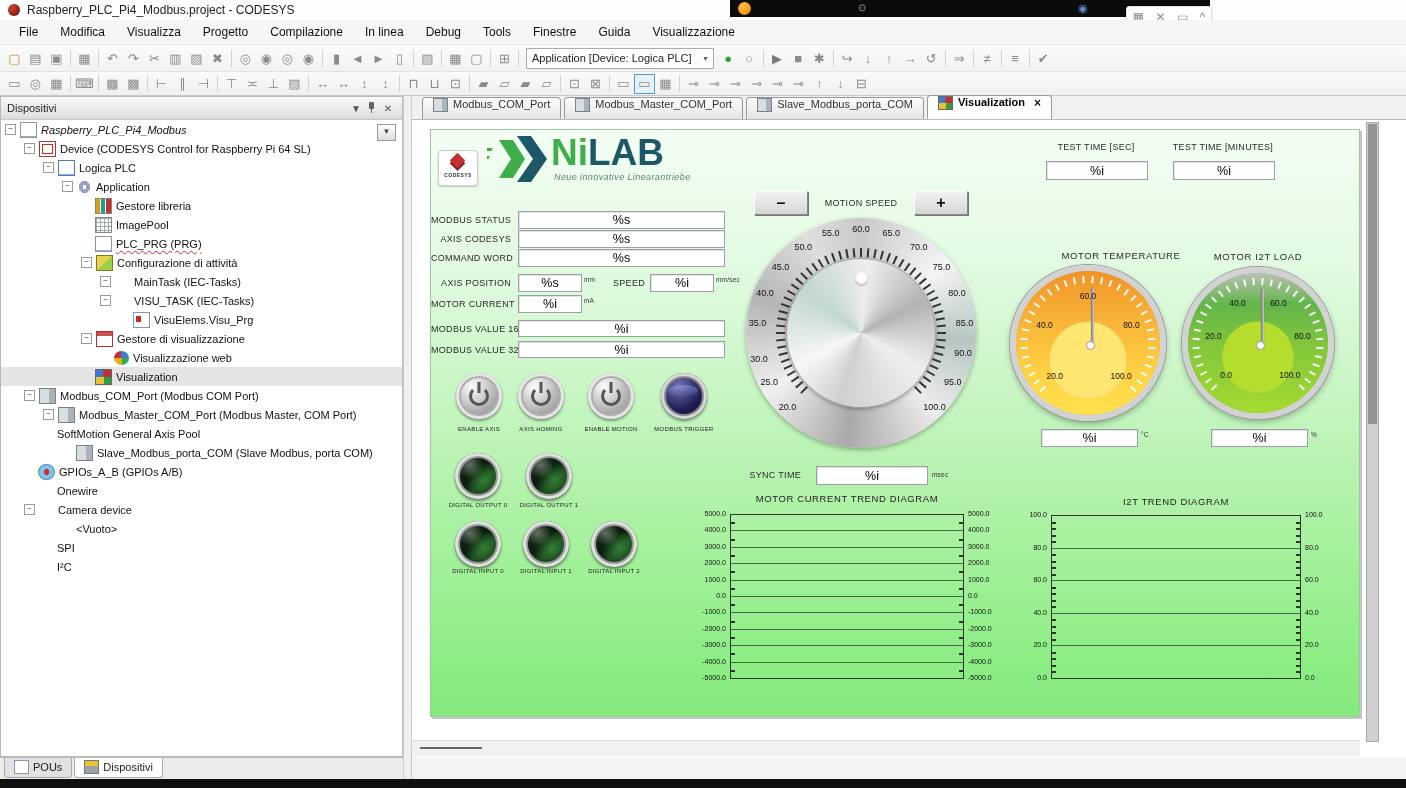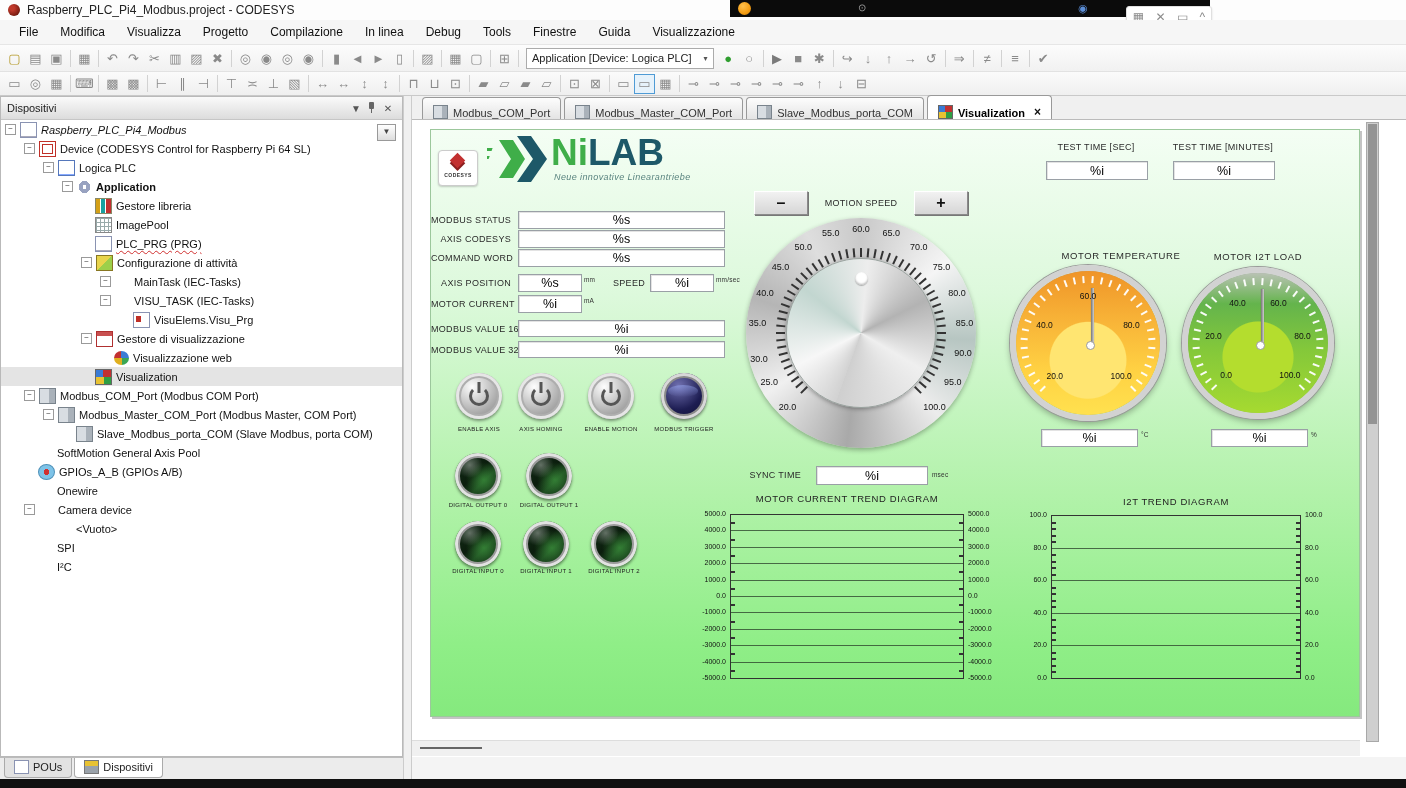--- a/index.html
+++ b/index.html
@@ -40,21 +40,21 @@
   #devhdr .hic{width:16px;text-align:center;color:#555;font-size:10px;cursor:default}
   .pin{width:10px;height:13px;position:relative;display:inline-block}
   .pin::before{content:"";position:absolute;left:2px;top:1px;width:5px;height:7px;background:#666;border-radius:1px}
   .pin::after{content:"";position:absolute;left:4px;top:8px;width:1px;height:4px;background:#666}
   #tree{position:relative;height:637px;overflow:hidden;font-size:11px;color:#111}
   .trow{height:19px;display:flex;align-items:center;white-space:nowrap}
   .trow.sel{background:#e4e4e4}
   .texp{width:9px;height:9px;border:1px solid #9a9a9a;background:#fff;font-size:8px;line-height:7px;text-align:center;
         color:#444;margin-right:4px;flex:none}
   .tlabel{padding-right:4px}
-  .tbold{font-weight:bold}.tital{font-style:italic}
+  .tbold{font-weight:normal}.tital{font-style:italic}
   .squig{text-decoration:underline;text-decoration-style:wavy;text-decoration-color:#d03030;text-decoration-thickness:1px;text-underline-offset:2px}
   .ti{width:15px;height:14px;margin-right:4px;flex:none;position:relative;font-size:11px;line-height:14px;text-align:center}
   .ti-project,.ti-pou{background:#fff;border:1px solid #8a93b2;box-shadow:inset 0 -2px 0 -1px #aab,inset 0 -5px 0 -4px #aab,inset 0 -8px 0 -7px #aab}
   .ti-device{background:#fff;border:1px solid #c03028;box-shadow:inset 0 0 0 2px #fff,inset 0 0 0 3px #c03028}
   .ti-plc-logic{background:#fff;border:1px solid #5577bb;box-shadow:inset 0 -2px 0 -1px #8af,inset 0 -5px 0 -4px #8af}
   .ti-application{border-radius:50%;background:radial-gradient(circle,#fff 0 2px,#98a2c0 2px 6px,transparent 6px)}
   .ti-image-pool{background:#fff;border:1px solid #888;background-image:linear-gradient(#9aa 1px,transparent 1px),linear-gradient(90deg,#9aa 1px,transparent 1px);background-size:4px 4px}
   .ti-library-manager{background:linear-gradient(90deg,#d4a017 0 4px,#fff 4px 5px,#18a0a0 5px 9px,#fff 9px 10px,#c23030 10px 14px);border:1px solid #886}
   .ti-task-config{background:linear-gradient(135deg,#e8d44c 0 50%,#9ccf4a 50%);border:1px solid #887722}
   .ti-task{color:#3a6cc8;font-weight:bold}
@@ -78,21 +78,21 @@
   .bti{width:13px;height:12px}
   .bti-pou{background:#fff;border:1px solid #8a93b2}
   .bti-dev{background:linear-gradient(#e8c232 0 5px,#9aa2aa 5px);border:1px solid #777}
   #splitter{position:absolute;left:403px;top:96px;width:9px;height:683px;background:#f0f0f0;border-left:1px solid #ccc;border-right:1px solid #ccc;box-sizing:border-box}
   #blackbar{position:absolute;left:0;top:779px;width:1406px;height:9px;background:#101010}
   #statusband{position:absolute;left:412px;top:757px;width:994px;height:22px;background:#f4f4f4}
   
   #main{position:absolute;left:412px;top:96px;width:994px;height:661px}
   #tabbar{position:absolute;left:0;top:0;width:994px;height:24px;background:#f0f0f0;border-bottom:1px solid #bbb;
           display:flex;align-items:flex-end;padding-left:10px;box-sizing:border-box}
-  .etab{display:flex;align-items:flex-end;gap:5px;height:21px;padding:0 10px;margin-right:3px;font-size:11px;color:#333;
+  .etab{display:flex;align-items:flex-start;gap:5px;height:21px;padding:0 10px;margin-right:3px;font-size:11px;color:#333;
         border:1px solid #999;border-bottom:none;border-radius:4px 4px 0 0;background:linear-gradient(#fdfdfd,#e4e4e4)}
   .etab.on{background:#fff;font-weight:bold;color:#000;height:23px}
   .etab .ticon{width:13px;height:12px}
   .etab .ticon.device{background:linear-gradient(90deg,#d8dde2 0 8px,#aab2ba 8px);border:1px solid #79838c}
   .etab .ticon.visu{border:1px solid #666;background:conic-gradient(from 0deg at 50% 50%,#c23030 0 25%,#2f9e44 0 50%,#e8c232 0 75%,#3a7bd5 0)}
   .etab .cls{font-weight:bold;color:#111;margin-left:4px;font-size:12px}
   #editor{position:absolute;left:0;top:24px;width:994px;height:637px;background:#fff;overflow:hidden}
   #vscroll{position:absolute;left:954px;top:2px;width:13px;height:620px;background:#cfcfcf;border:1px solid #a8a8a8;box-sizing:border-box}
   #vthumb{position:absolute;left:1px;top:1px;width:9px;height:300px;background:#949494}
   #hscroll{position:absolute;left:0px;top:620px;width:948px;height:15px;background:#f0f0f0;border-top:1px solid #ddd}
@@ -391,29 +391,29 @@
       <div class="trow" style="padding-left: 23px;">
         <div class="texp">−</div>
         <span class="ti ti-com-port"></span>
         <span class="tlabel">Modbus_COM_Port (Modbus COM Port)</span>
       </div>
       <div class="trow" style="padding-left: 42px;">
         <div class="texp">−</div>
         <span class="ti ti-com-port"></span>
         <span class="tlabel">Modbus_Master_COM_Port (Modbus Master, COM Port)</span>
       </div>
+      <div class="trow" style="padding-left: 23px;">
+        <span style="width: 14px; flex: 0 0 auto;"></span>
+        <span class="ti ti-axis-pool"></span>
+        <span class="tlabel">SoftMotion General Axis Pool</span>
+      </div>
       <div class="trow" style="padding-left: 61px;">
         <span style="width: 14px; flex: 0 0 auto;"></span>
         <span class="ti ti-com-port"></span>
         <span class="tlabel">Slave_Modbus_porta_COM (Slave Modbus, porta COM)</span>
-      </div>
-      <div class="trow" style="padding-left: 23px;">
-        <span style="width: 14px; flex: 0 0 auto;"></span>
-        <span class="ti ti-axis-pool"></span>
-        <span class="tlabel">SoftMotion General Axis Pool</span>
       </div>
       <div class="trow" style="padding-left: 23px;">
         <span style="width: 14px; flex: 0 0 auto;"></span>
         <span class="ti ti-gpio"></span>
         <span class="tlabel">GPIOs_A_B (GPIOs A/B)</span>
       </div>
       <div class="trow" style="padding-left: 23px;">
         <span style="width: 14px; flex: 0 0 auto;"></span>
         <span class="ti ti-axis-pool"></span>
         <span class="tlabel">Onewire</span>

